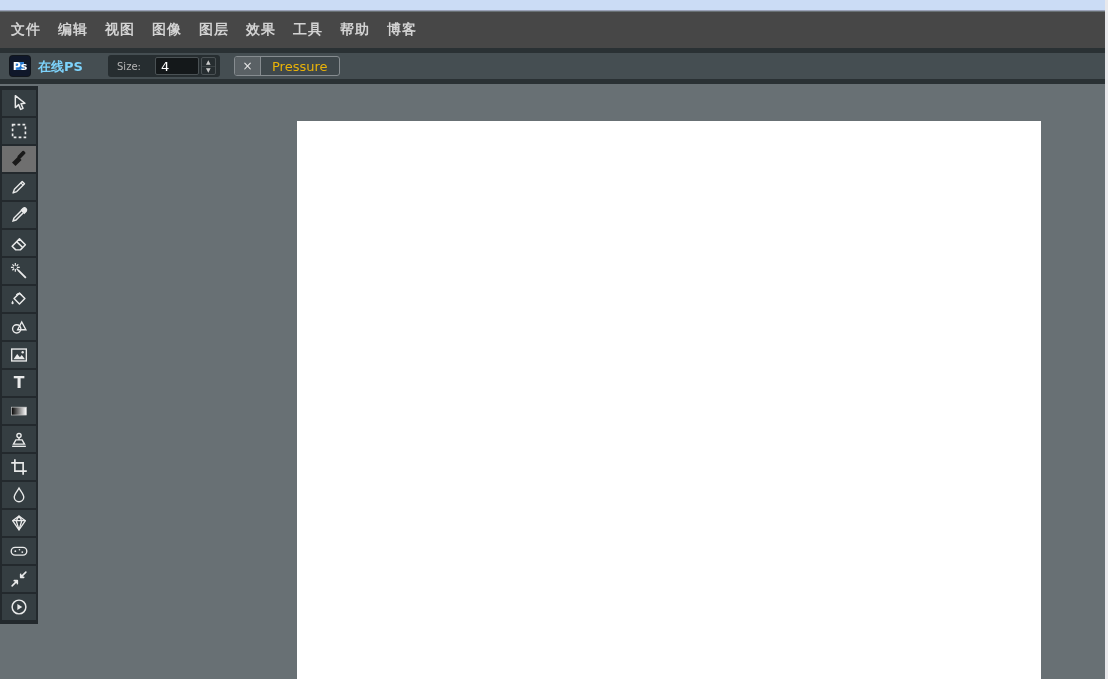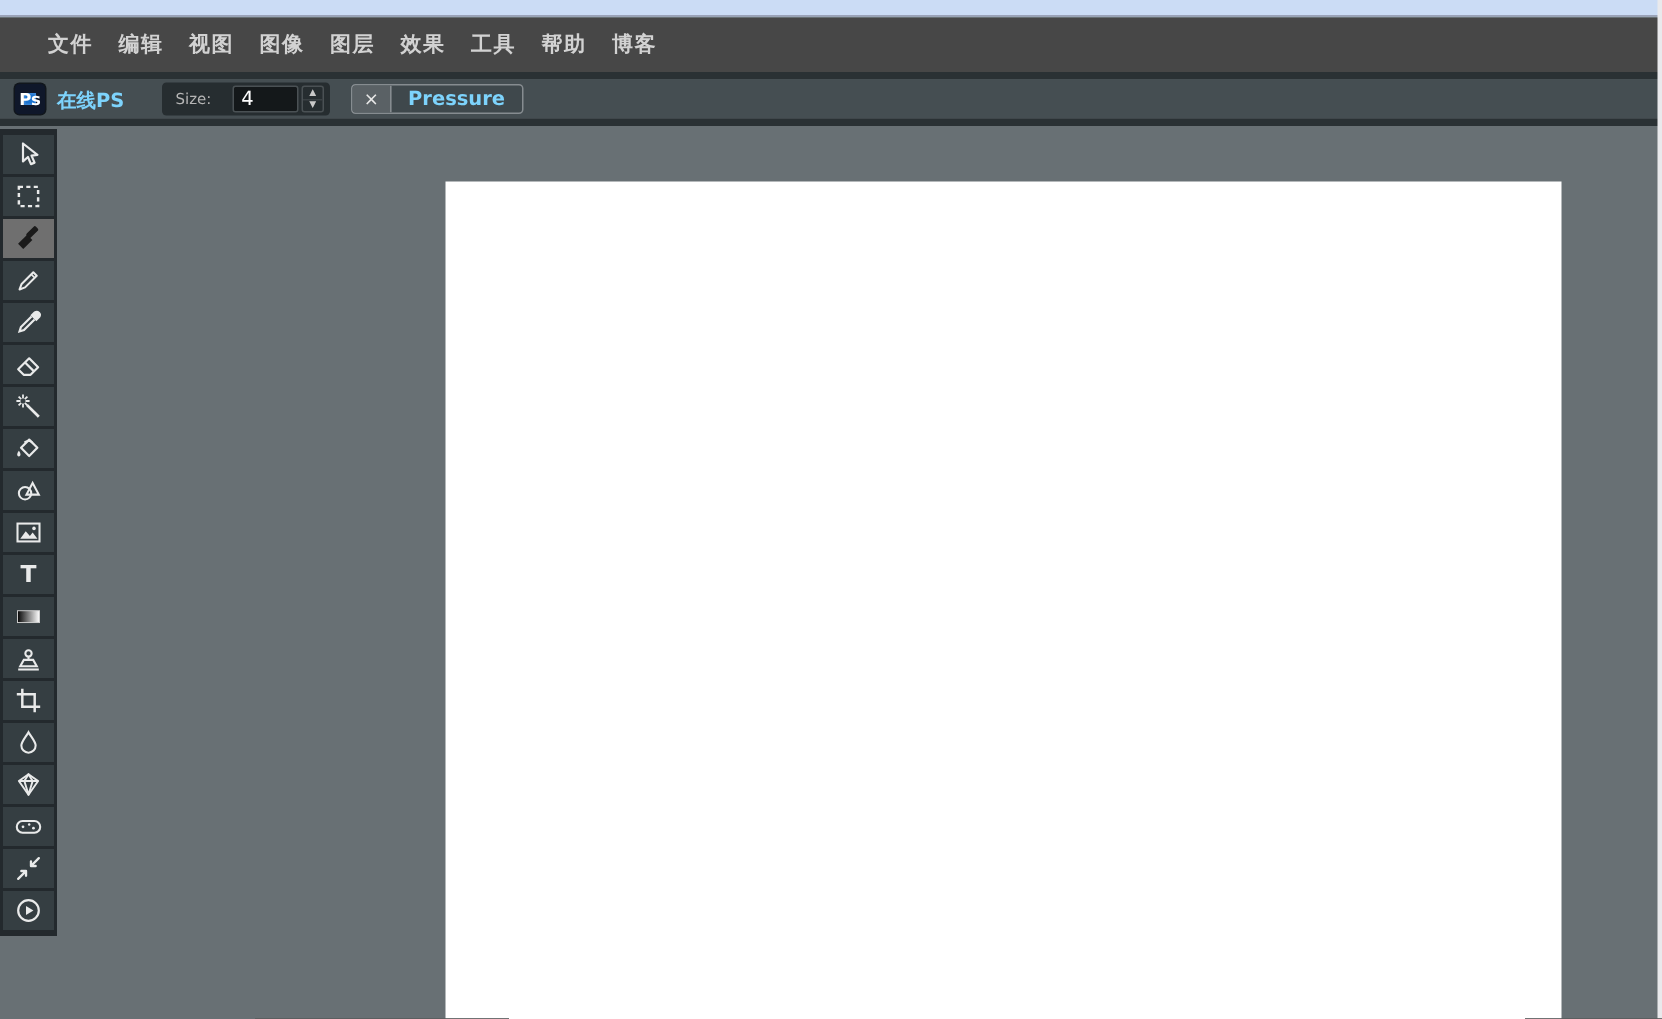--- a/index.html
+++ b/index.html
@@ -3,40 +3,40 @@
 <meta charset="utf-8">
 <style>
   html,body{margin:0;padding:0;background:#202020;}
   *{box-sizing:border-box;font-family:"DejaVu Sans","Liberation Sans",sans-serif;}
   #page{position:relative;width:1108px;height:679px;overflow:hidden;background:#687074;}
 
   
   #top-strip{position:absolute;left:0;top:0;width:1108px;height:11px;background:#cbdcf5;border-bottom:1px solid #9aa2b8;}
 
   
-  #menubar{position:absolute;left:0;top:12px;width:1108px;height:36px;background:#474747;display:flex;align-items:center;padding-left:32px;gap:17px;}
+  #menubar{position:absolute;left:0;top:12px;width:1108px;height:36px;background:#474747;display:flex;align-items:center;padding-left:11px;gap:17px;}
   .menu-item{color:#d2d2d2;font-size:14px;font-weight:700;letter-spacing:1px;padding:2px 0;cursor:default;}
 
   .h-divider{position:absolute;left:0;width:1108px;height:5px;background:#2a3134;}
   #divider-1{top:48px;}
   #divider-2{top:79px;}
 
   
   #toolbar{position:absolute;left:0;top:53px;width:1108px;height:26px;background:#454e52;display:flex;align-items:center;}
   #ps-logo{position:absolute;left:10px;top:3px;width:20px;height:20px;background:#1a72cf;border:6px solid #0f172a;box-shadow:0 0 0 1px #3a86d8 inset, 0 0 0 1px #11161c;border-radius:3px;color:#ffffff;font-size:11px;font-weight:700;display:flex;align-items:center;justify-content:center;line-height:1;}
   #app-title{position:absolute;left:38px;top:0;height:28px;display:flex;align-items:center;color:#7dd3fc;font-size:13px;font-weight:700;}
   #size-group{position:absolute;left:108px;top:2px;height:22px;background:#262d30;border-radius:3px;display:flex;align-items:center;padding:0 4px 0 9px;}
   #size-label{color:#b5b5b5;font-size:10px;margin-right:14px;}
   #size-input{width:44px;height:18px;background:#14181a;border:1px solid #4a5154;color:#ffffff;font-size:13px;padding:0 0 0 5px;border-radius:2px;outline:none;}
   #size-spinner{width:15px;height:18px;margin-left:2px;border:1px solid #4a5154;border-radius:2px;display:flex;flex-direction:column;background:#262d30;}
   .spin-btn{flex:1;display:flex;align-items:center;justify-content:center;color:#c9c9c9;font-size:6px;line-height:1;cursor:default;}
   .spin-btn:first-child{border-bottom:1px solid #3a4144;}
   #pressure-btn{position:absolute;left:234px;top:3px;height:20px;border:1px solid #868c90;border-radius:3px;display:flex;align-items:stretch;overflow:hidden;background:#3f484c;}
   #pressure-close{width:26px;background:#5a6165;color:#e8e8e8;font-size:12px;display:flex;align-items:center;justify-content:center;border-right:1px solid #868c90;cursor:pointer;}
-  #pressure-label{padding:0 11px;color:#7dd3fc;font-size:13px;display:flex;align-items:center;font-weight:bold;}
+  #pressure-label{padding:0 11px;color:#eab308;font-size:13px;display:flex;align-items:center;}
 
   
   #workspace{position:absolute;left:0;top:84px;width:1108px;height:595px;background:#687074;}
   #tool-strip{position:absolute;left:0;top:2px;width:38px;padding:4px 0 2px 0;background:#23292d;}
   .tool-btn{width:34px;height:26px;margin:0 2px 2px 2px;background:#353e42;display:flex;align-items:center;justify-content:center;color:#e9eaea;cursor:pointer;}
   .tool-btn.active{background:#6f6f6f;color:#1a1a1a;}
   .tool-btn svg{width:22px;height:22px;display:block;}
   #doc-canvas{position:absolute;left:297px;top:37px;width:744px;height:558px;background:#ffffff;}
 
   

